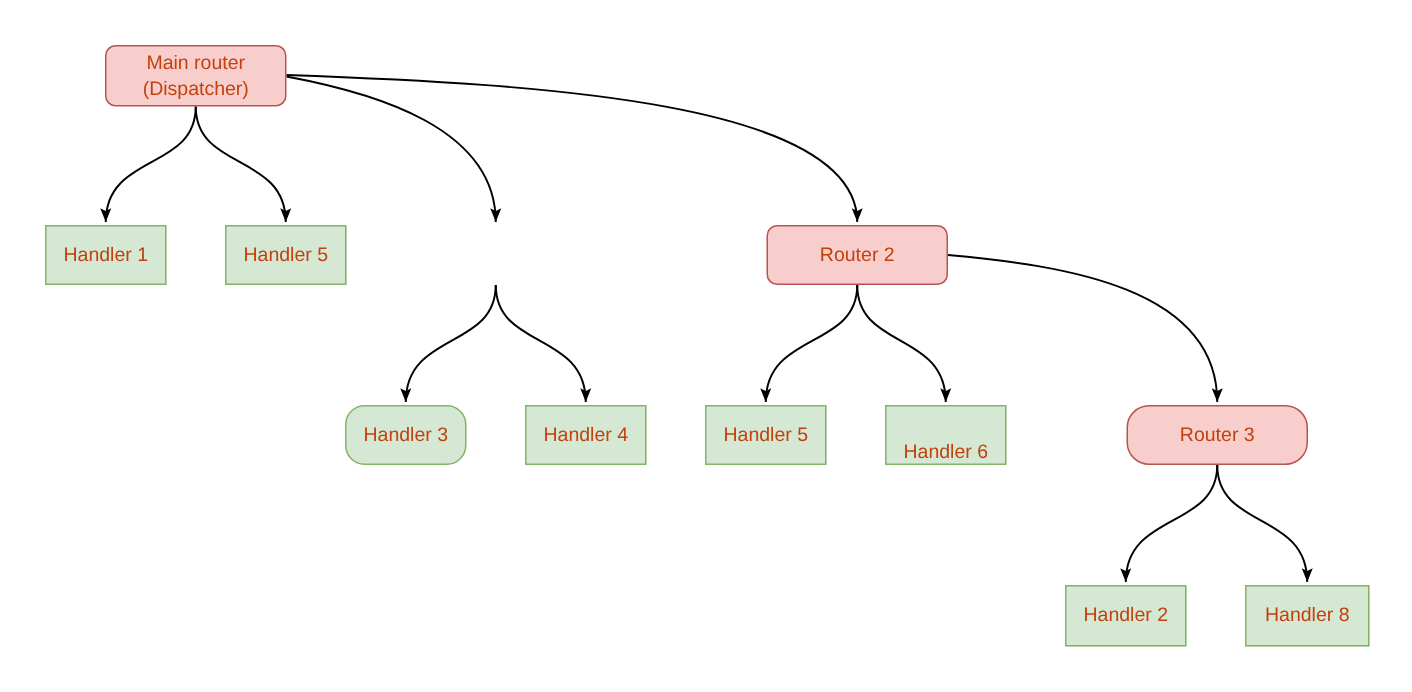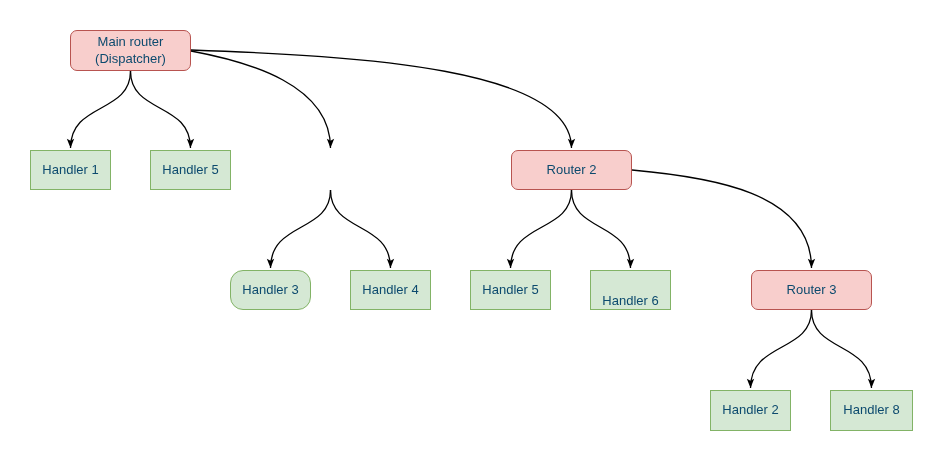--- a/index.html
+++ b/index.html
@@ -30,21 +30,21 @@
   .node {
     position: absolute;
     box-sizing: border-box;
     border: 1px solid #000;
     display: flex;
     align-items: center;
     justify-content: center;
     text-align: center;
     font-size: 13px;
     line-height: 1.25;
-    color: #0c4a6e;
+    color: #c2410c;
     white-space: pre-line;
     cursor: default;
   }
   .node.router {
     border-radius: 7px;
   }
   .node.handler {
     border-radius: 0;
   }
 </style>
@@ -90,21 +90,21 @@
   </div>
   <div class="node handler" style="left: 350px; top: 270px; width: 81px; height: 40px; background: rgb(213, 232, 212); border-color: rgb(130, 179, 102);">
     <span>Handler 4</span>
   </div>
   <div class="node handler" style="left: 470px; top: 270px; width: 81px; height: 40px; background: rgb(213, 232, 212); border-color: rgb(130, 179, 102);">
     <span>Handler 5</span>
   </div>
   <div class="node handler" style="left: 590px; top: 270px; width: 81px; height: 40px; background: rgb(213, 232, 212); border-color: rgb(130, 179, 102); align-items: flex-end;">
     <span>Handler 6</span>
   </div>
-  <div class="node router" style="left: 751px; top: 270px; width: 121px; height: 40px; background: rgb(248, 206, 204); border-color: rgb(184, 84, 80);">
+  <div class="node router" style="left: 751px; top: 270px; width: 121px; height: 40px; background: rgb(248, 206, 204); border-color: rgb(184, 84, 80); border-radius: 15px;">
     <span>Router 3</span>
   </div>
   <div class="node handler" style="left: 710px; top: 390px; width: 81px; height: 41px; background: rgb(213, 232, 212); border-color: rgb(130, 179, 102);">
     <span>Handler 2</span>
   </div>
   <div class="node handler" style="left: 830px; top: 390px; width: 83px; height: 41px; background: rgb(213, 232, 212); border-color: rgb(130, 179, 102); text-align: right;">
     <span>Handler 8</span>
   </div>
 
 </div>

